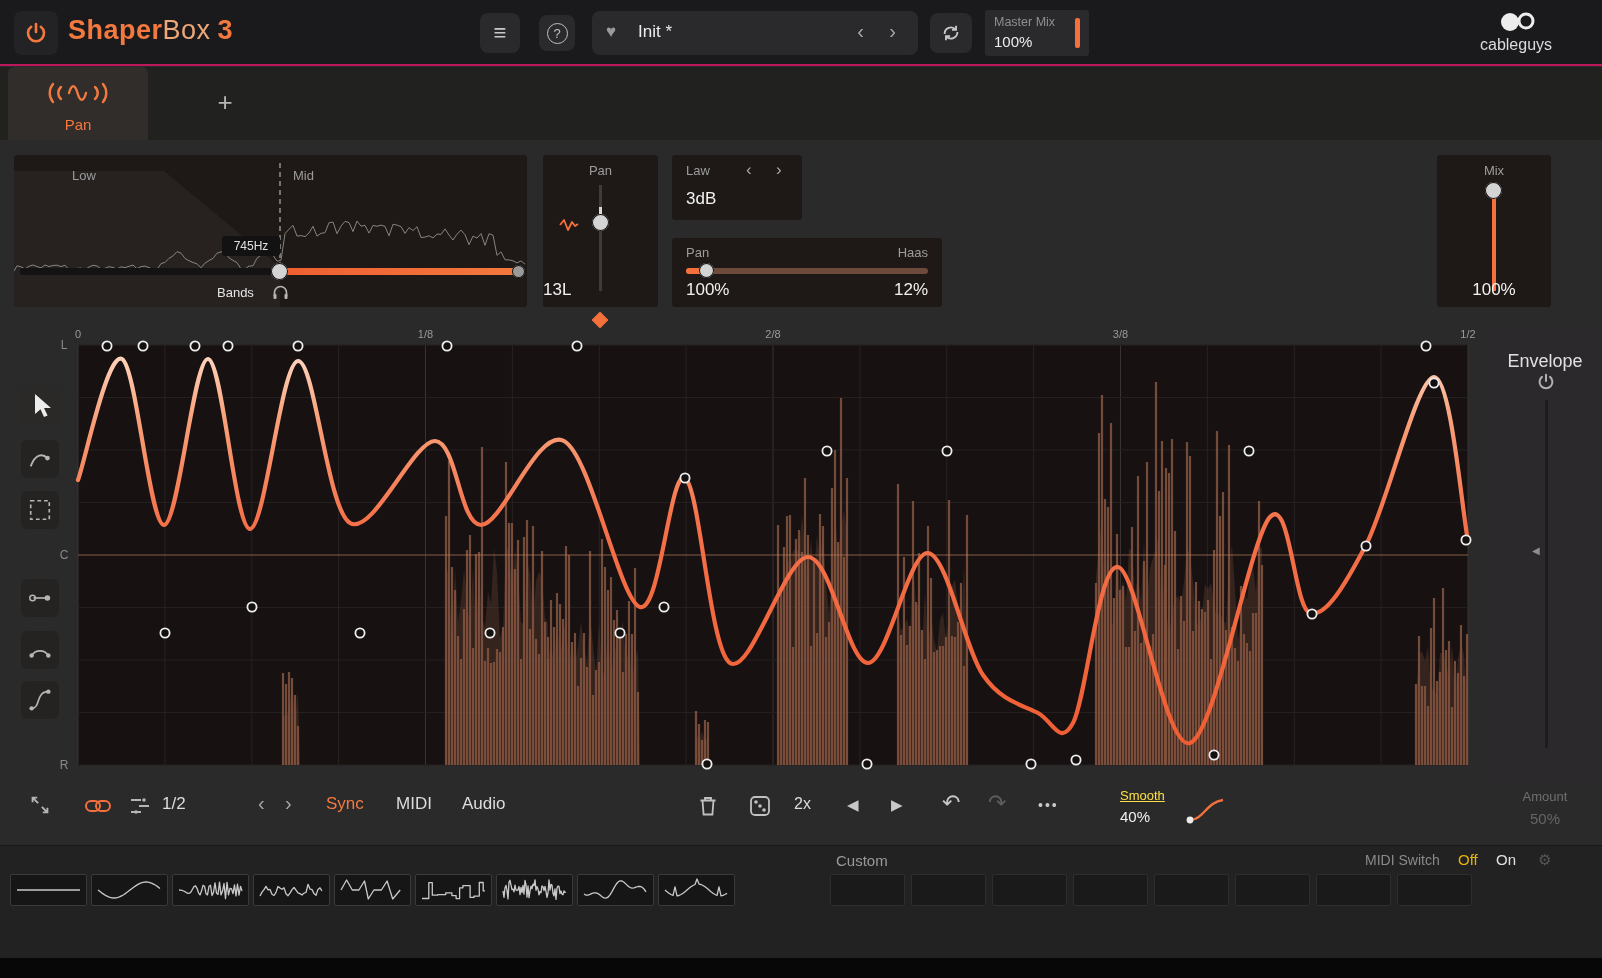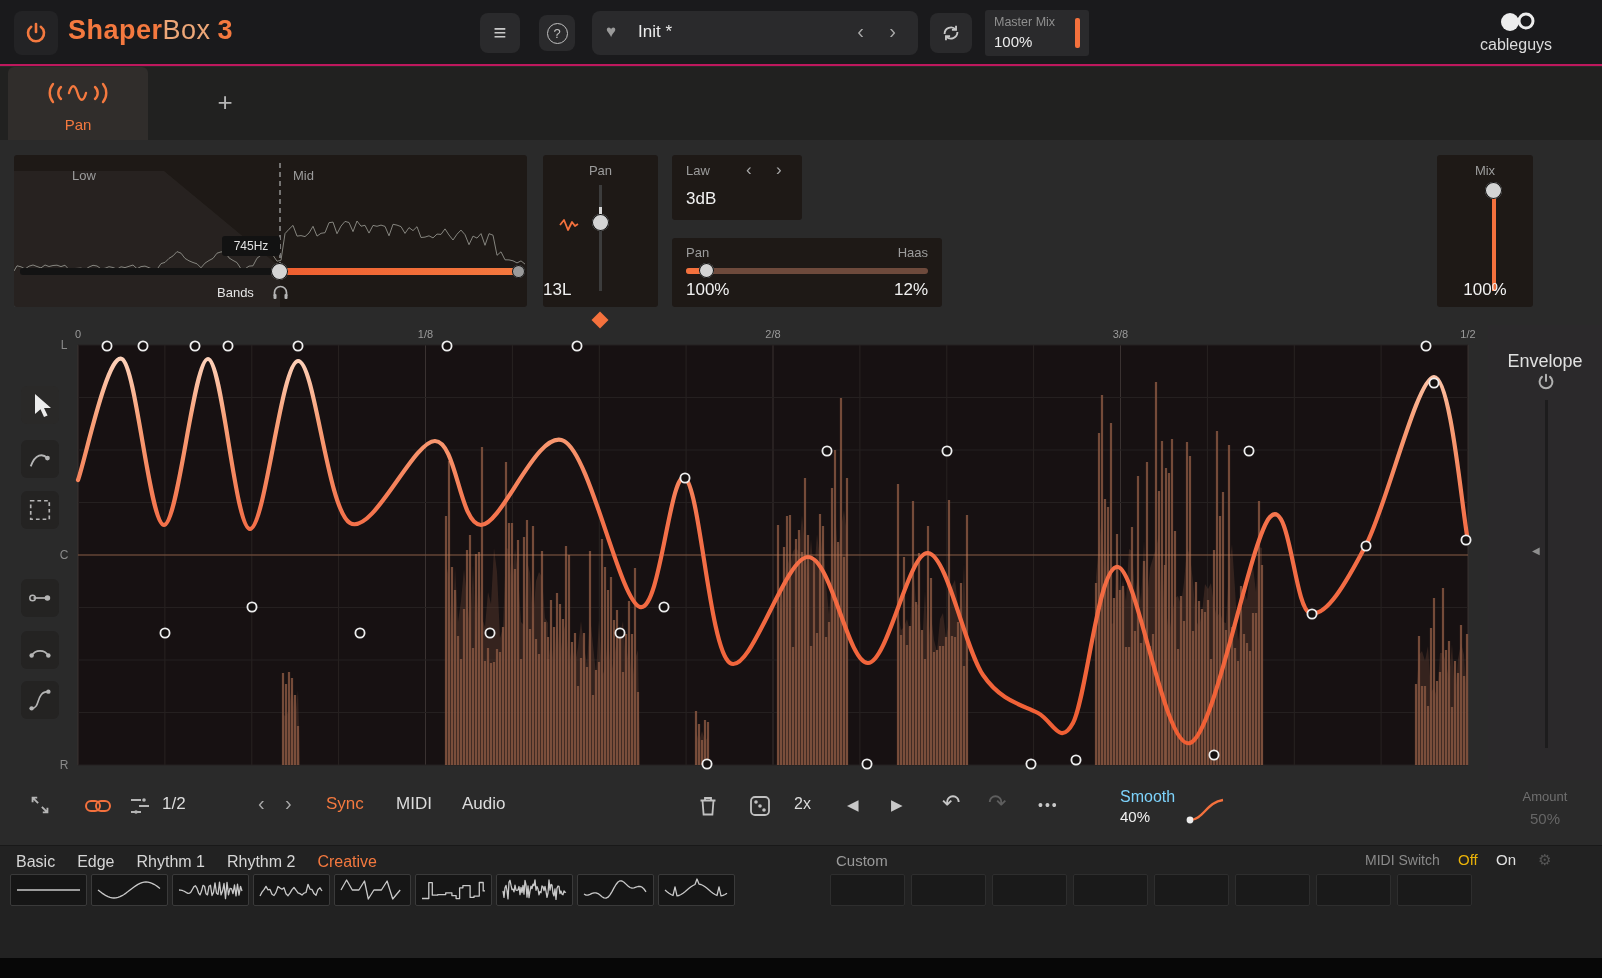--- a/index.html
+++ b/index.html
@@ -170,21 +170,21 @@
   <div class="panel" style="left:672px;top:238px;width:270px;height:69px;">
     <span class="abs lbl" style="left:14px;top:7px;">Pan</span>
     <span class="abs lbl" style="right:14px;top:7px;">Haas</span>
     <div class="abs" style="left:14px;top:30px;width:242px;height:6px;background:#6e4a3c;border-radius:3px;"></div>
     <div class="abs" style="left:14px;top:30px;width:22px;height:6px;background:#f4713d;border-radius:3px;"></div>
     <div class="handle" style="left:27px;top:25px;width:15px;height:15px;"></div>
     <span class="abs val" style="left:14px;top:42px;">100%</span>
     <span class="abs val" style="right:14px;top:42px;">12%</span>
   </div>
 
-  <div class="panel" style="left:1437px;top:155px;width:96px;height:152px;padding-left:26px;">
+  <div class="panel" style="left:1437px;top:155px;width:114px;height:152px;padding-left:26px;">
     <span class="abs lbl" style="left:0;right:0;top:8px;text-align:center;">Mix</span>
     <div class="abs" style="left:55px;top:28px;width:4px;height:108px;background:#3a3a3a;"></div>
     <div class="abs" style="left:55px;top:34px;width:4px;height:102px;background:#f4713d;"></div>
     <div class="handle" style="left:48px;top:27px;width:17px;height:17px;"></div>
     <span class="abs val" style="left:0;right:0;top:125px;text-align:center;">100%</span>
   </div>
 
   <div id="timeline" class="abs" style="left:0;top:328px;width:1602px;height:16px;">
       <span class="tl-lab" style="left: 78px;">0</span>
       <span class="tl-lab" style="left: 425.5px;">1/8</span>
@@ -374,37 +374,30 @@
         <circle cx="15" cy="15" r="1.8" fill="#c0c0c0"></circle>
       </svg>
   </div>
   <span class="tbtext" style="left:794px;top:795px;font-size:16px;">2x</span>
   <span class="abs" style="left:847px;top:796px;font-size:15px;color:#c8c8c8;cursor:pointer;">◀</span>
   <span class="abs" style="left:891px;top:796px;font-size:15px;color:#c8c8c8;cursor:pointer;">▶</span>
   <span class="abs" style="left:942px;top:790px;font-size:22px;color:#c8c8c8;cursor:pointer;">↶</span>
   <span class="abs" style="left:988px;top:790px;font-size:22px;color:#5e5e5e;cursor:pointer;">↷</span>
   <span class="abs" style="left:1038px;top:797px;font-size:14px;letter-spacing:2px;color:#c8c8c8;cursor:pointer;">•••</span>
 
-  <span class="abs" style="left:1120px;top:788px;width:62px;text-align:left;font-size:16px;color:#7dd3fc;">Smooth</span>
+  <span class="abs" style="left:1120px;top:788px;width:62px;text-align:left;font-size:13px;color:#fde047;text-decoration:underline;">Smooth</span>
   <span class="abs" style="left:1120px;top:808px;width:62px;text-align:left;font-size:15px;color:#f0f0f0;">40%</span>
   <span class="abs" style="left:1183px;top:792px;cursor:pointer;">
     <svg width="46" height="38" viewBox="0 0 46 38" fill="none">
         <path d="M7 28 C20 28 24 10 40 8" stroke="#f4713d" stroke-width="2.4"></path>
         <circle cx="7" cy="28" r="3.4" fill="#ececec"></circle>
       </svg>
   </span>
 
   <div class="presetrow">
-    <div id="cats" class="abs" style="left:16px;top:4px;display:flex;gap:22px;align-items:center;height:24px;">
-        <span class="cat">Basic</span>
-        <span class="cat">Edge</span>
-        <span class="cat">Rhythm 1</span>
-        <span class="cat">Rhythm 2</span>
-        <span class="cat active">Creative</span>
-      </div>
     <span class="abs" style="left:836px;top:6px;font-size:15px;color:#9a9a9a;text-align:center;">Custom</span>
     <span class="abs" style="left:1365px;top:6px;font-size:14px;color:#8a8a8a;">MIDI Switch</span>
     <span class="abs" style="left:1458px;top:5px;font-size:15px;color:#eab308;cursor:pointer;">Off</span>
     <span class="abs" style="left:1496px;top:5px;font-size:15px;color:#e0e0e0;cursor:pointer;">On</span>
     <span class="abs" style="left:1538px;top:5px;font-size:15px;color:#565656;cursor:pointer;">⚙</span>
     <div id="thumbs" class="abs" style="left:10px;top:28px;display:flex;gap:4px;">
         <div class="thumb">
           <svg width="69" height="26" viewBox="0 0 69 26">
             <polyline points="3.0,13.0 66.0,13.0" fill="none" stroke="#c9c9c9" stroke-width="1.3" stroke-linejoin="round"></polyline>
           </svg>

